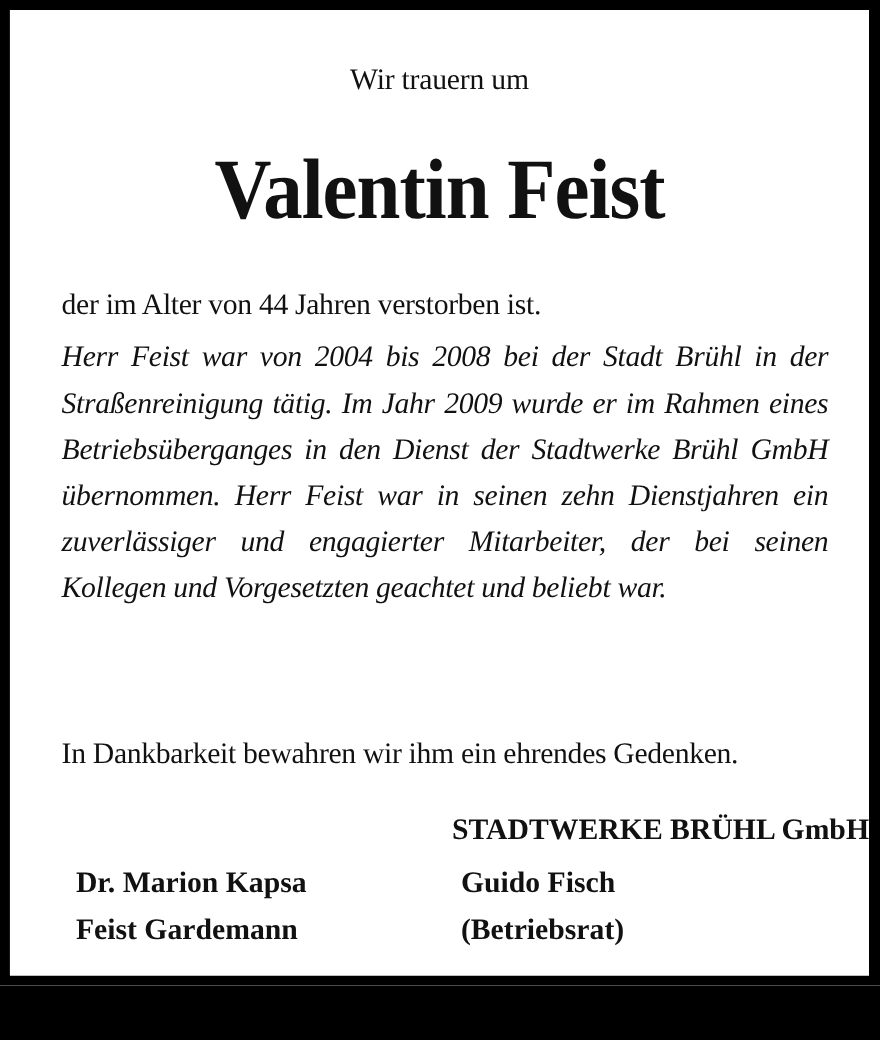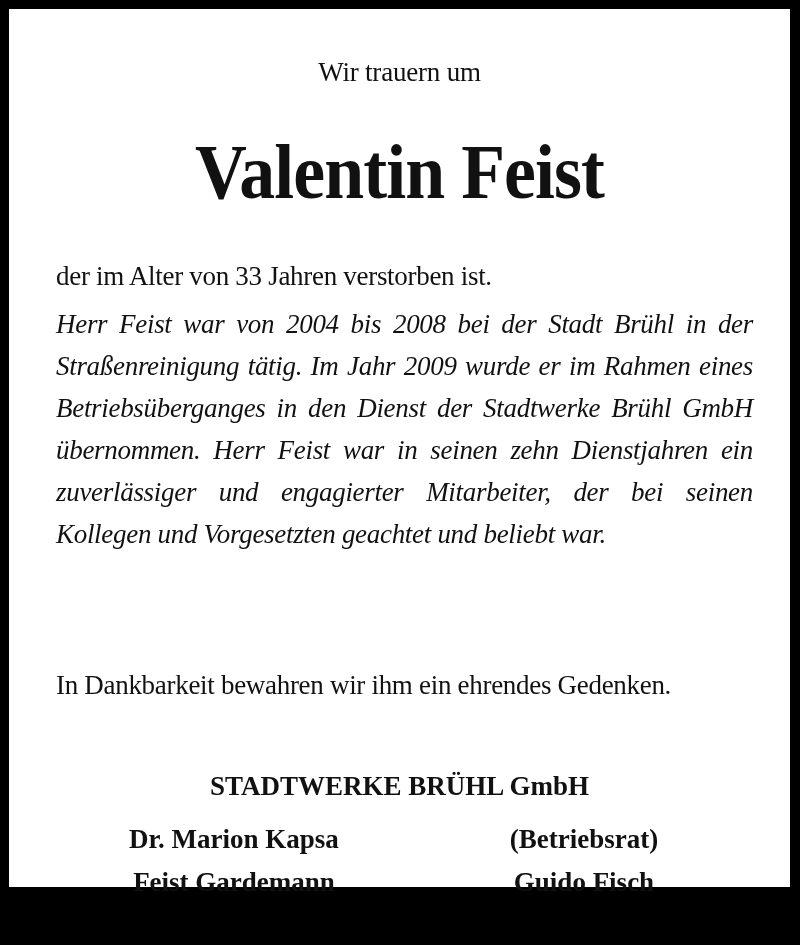--- a/index.html
+++ b/index.html
@@ -26,44 +26,44 @@
   .body-text {
     position: absolute; left: 47px; width: 697px;
     font-size: 27px; line-height: 42px;
     text-align: justify; letter-spacing: -0.3px;
   }
   .p1 { top: 246px; }
   .p2 { top: 294px; font-style: italic; }
   .p3 { top: 619px; margin-top: 36px; }
   .company {
     position: absolute; top: 730px; left: 0; right: 0;
-    text-align: center; font-size: 27px; font-weight: bold; margin-top: 32px;
+    text-align: right; font-size: 27px; font-weight: bold;
   }
   .col {
     position: absolute; top: 772px;
-    text-align: center; font-size: 27px; font-weight: bold; line-height: 43px; margin-top: 37px;
+    font-size: 27px; font-weight: bold; line-height: 43px;
   }
   .col-left { left: 60px; width: 330px; }
   .col-right { left: 410px; width: 330px; }
   .col div { white-space: nowrap; }
 </style>
 </head>
 <body>
 
 <div class="frame">
   <div class="intro">Wir trauern um</div>
   <div class="name">Valentin Feist</div>
 
-  <div class="body-text p1">der im Alter von 33 Jahren verstorben ist.</div>
+  <div class="body-text p1">der im Alter von 44 Jahren verstorben ist.</div>
   <div class="body-text p2">Herr Feist war von 2004 bis 2008 bei der Stadt Brühl in der Straßenreinigung tätig. Im Jahr 2009 wurde er im Rahmen eines Betriebsüberganges in den Dienst der Stadtwerke Brühl GmbH übernommen. Herr Feist war in seinen zehn Dienstjahren ein zuverlässiger und engagierter Mitarbeiter, der bei seinen Kollegen und Vorgesetzten geachtet und beliebt war.</div>
   <div class="body-text p3">In Dankbarkeit bewahren wir ihm ein ehrendes Gedenken.</div>
 
   <div class="company">STADTWERKE BRÜHL GmbH</div>
 
   <div class="col col-left">
     <div>Dr. Marion Kapsa</div>
     <div>Feist Gardemann</div>
   </div>
   <div class="col col-right">
+    <div>Guido Fisch</div>
     <div>(Betriebsrat)</div>
-    <div>Guido Fisch</div>
   </div>
 </div>
 
 </body></html>

